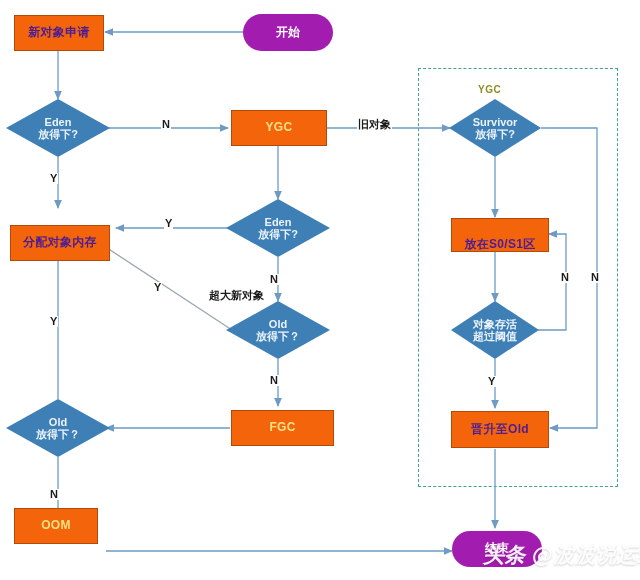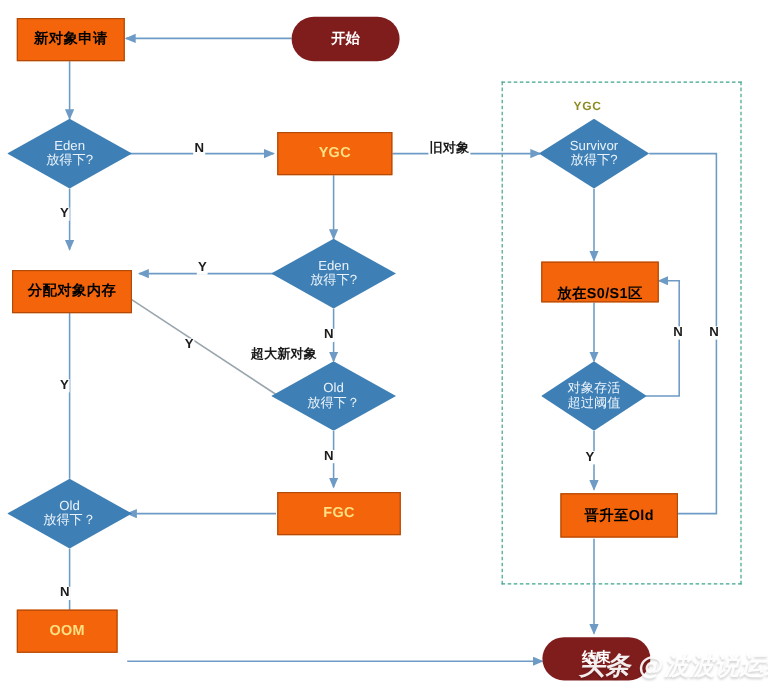--- a/index.html
+++ b/index.html
@@ -9,30 +9,30 @@
   }
   #stage{position:relative;width:640px;height:580px;background:#fff;}
   svg.edges{position:absolute;left:0;top:0;width:640px;height:580px;}
 
   .node{position:absolute;box-sizing:border-box;display:flex;align-items:center;
         justify-content:center;text-align:center;line-height:1.12;}
   .node span{display:block;}
 
   .rect{background:#F4650B;border:1px solid #B24A08;color:#FFE082;font-size:12px;font-weight:700;
         letter-spacing:.3px;}
-  .rect.cn{color:#000000;}
-
-  .diamond{color:#EAF3FB;font-size:11px;font-weight:400;}
+  .rect.cn{color:#4c1d95;}
+
+  .diamond{color:#EAF3FB;font-size:11px;font-weight:700;}
   .diamond .dshape{position:absolute;left:0;top:0;width:100%;height:100%;
         background:#3E7FB5;
         -webkit-clip-path:polygon(50% 0,100% 50%,50% 100%,0 50%);
         clip-path:polygon(50% 0,100% 50%,50% 100%,0 50%);}
   .diamond .dtext{position:relative;z-index:2;width:100%;}
 
-  .term{background:#7f1d1d;border-radius:22px;color:#FFFFFF;font-size:12px;font-weight:700;}
+  .term{background:#a21caf;border-radius:22px;color:#FFFFFF;font-size:12px;font-weight:700;}
 
   .edge-label{position:absolute;font-size:11px;color:#1b1b1b;font-weight:600;
               background:#fff;padding:0 1px;line-height:1;}
   .edge-label.cn{font-weight:700;font-size:11px;}
 
   .group-box{position:absolute;border:1.5px dashed #3FA48B;background:transparent;}
   .group-title{position:absolute;font-size:10px;font-weight:700;color:#8C8C22;letter-spacing:.5px;}
 
   .watermark{position:absolute;color:rgba(255,255,255,.92);font-size:21px;font-weight:700;
      font-style:italic;white-space:nowrap;text-shadow:0 1px 2px rgba(0,0,0,.18);
@@ -170,21 +170,21 @@
   </div>
 
   <div class="node diamond" style="left:451px;top:301px;width:88px;height:58px;">
     <div class="dshape"></div>
     <div class="dtext">
       <span>对象存活</span>
       <span>超过阈值</span>
     </div>
   </div>
 
-  <div class="node rect cn" style="left:467px;top:411px;width:98px;height:37px;">
+  <div class="node rect cn" style="left:451px;top:411px;width:98px;height:37px;">
     <span>晋升至Old</span>
   </div>
 
   <div class="node term" style="left:452px;top:531px;width:90px;height:36px;">
     <span>结束</span>
   </div>
 
   <div class="edge-label" style="left:161px;top:119px;">N</div>
   <div class="edge-label" style="left:49px;top:173px;">Y</div>
   <div class="edge-label" style="left:164px;top:218px;">Y</div>

